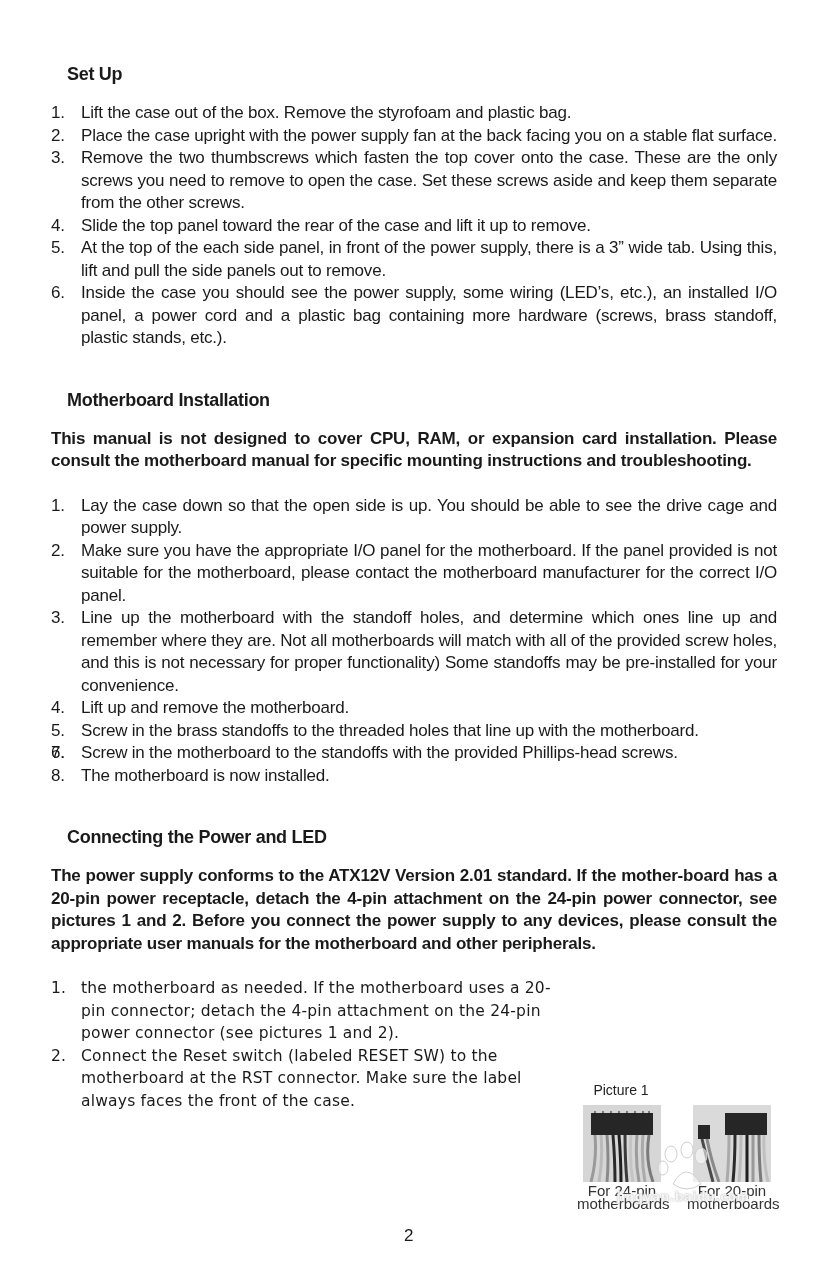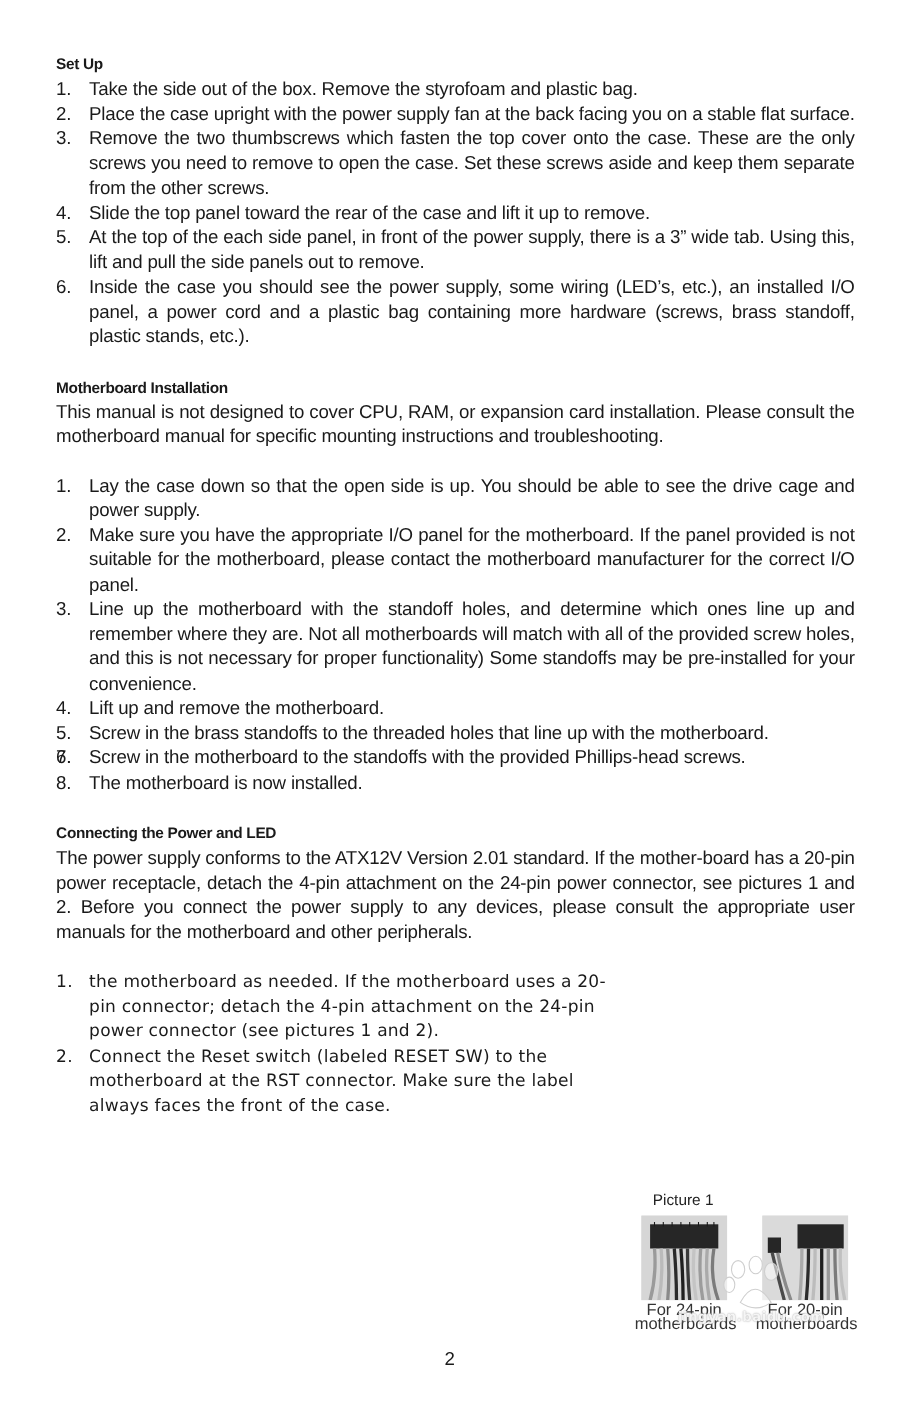--- a/index.html
+++ b/index.html
@@ -1,41 +1,41 @@
 <!DOCTYPE html>
 <html><head>
 <meta charset="utf-8">
 <style>
   html, body { margin: 0; padding: 0; background: #ffffff; }
   body { width: 828px; height: 1280px; position: relative; overflow: hidden; color: #1a1a1a; }
   .page { position: absolute; left: 51px; top: 46px; width: 726px; font-family: "Liberation Sans", sans-serif; }
   .cond { font-family: "Liberation Sans Narrow", "Liberation Sans", sans-serif; font-size: 17px; line-height: 22.5px; letter-spacing: -0.2px; }
-  h2 { font-family: "Liberation Sans", sans-serif; font-weight: bold; font-size: 14px; line-height: 24px; margin: 0; letter-spacing: -0.3px; }
-  p.par { margin: 0; text-align: justify; }
+  h2 { font-family: "Liberation Sans", sans-serif; font-weight: bold; font-size: 18px; line-height: 24px; margin: 16px; letter-spacing: -0.3px; }
+  p.par { margin: 0; text-align: justify; font-weight: bold; }
   ol { margin: 0; padding: 0; list-style: none; }
   ol li { position: relative; padding-left: 30px; text-align: justify; }
   ol li .num { position: absolute; left: 0; top: 0; }
   .gap { height: 22px; }
   .wide { font-family: "DejaVu Sans", sans-serif; font-size: 15.5px; line-height: 22.5px; letter-spacing: 0.2px; }
   .pics { position: absolute; left: 583px; top: 1082px; width: 196px; height: 150px; }
   .pic-caption-top { position: absolute; top: 0; font-family: "Liberation Sans", sans-serif; font-size: 14px; color: #222; width: 80px; text-align: center; }
   .pic { position: absolute; top: 23px; width: 78px; height: 77px; background: #d9d9d9; overflow: hidden; }
   .pic-caption-bottom { position: absolute; top: 102px; font-family: "Liberation Sans", sans-serif; font-size: 15px; color: #333; width: 90px; text-align: center; line-height: 13px; }
   .watermark { position: absolute; left: 583px; top: 1148px; width: 200px; height: 100px; pointer-events: none; }
   .wm-text { position: absolute; left: 0; top: 42px; width: 200px; text-align: center; font-family: "DejaVu Sans", sans-serif; font-weight: bold; font-size: 12px; color: rgba(255,255,255,0.85); text-shadow: 0 0 1px #bbb, 0 0 2px #bbb; letter-spacing: 0.5px; }
   .pagenum { position: absolute; left: 404px; top: 1226px; font-family: "Liberation Sans", sans-serif; font-size: 17px; }
 </style>
 </head>
 <body>
 
 <div class="page">
 
   <h2>Set Up</h2>
   <ol class="cond">
-    <li><span class="num">1.</span><span>Take the side out of the box.  Remove the styrofoam and plastic bag.</span></li>
+    <li><span class="num">1.</span><span>Lift the case out of the box.  Remove the styrofoam and plastic bag.</span></li>
     <li><span class="num">2.</span><span>Place the case upright with the power supply fan at the back facing you on a stable flat surface.</span></li>
     <li><span class="num">3.</span><span>Remove the two thumbscrews which fasten the top cover onto the case. These are the only screws you need to remove to open the case. Set these screws aside and keep them separate from the other screws.</span></li>
     <li><span class="num">4.</span><span>Slide the top panel toward the rear of the case and lift it up to remove.</span></li>
     <li><span class="num">5.</span><span>At the top of the each side panel, in front of the power supply, there is a 3” wide tab. Using this, lift and pull the side panels out to remove.</span></li>
     <li><span class="num">6.</span><span>Inside the case you should see the power supply, some wiring (LED’s, etc.), an installed I/O panel, a power cord and a plastic bag containing more hardware (screws, brass standoff, plastic stands, etc.).</span></li>
   </ol>
 
   <div class="gap"></div>
 
   <h2>Motherboard Installation</h2>

